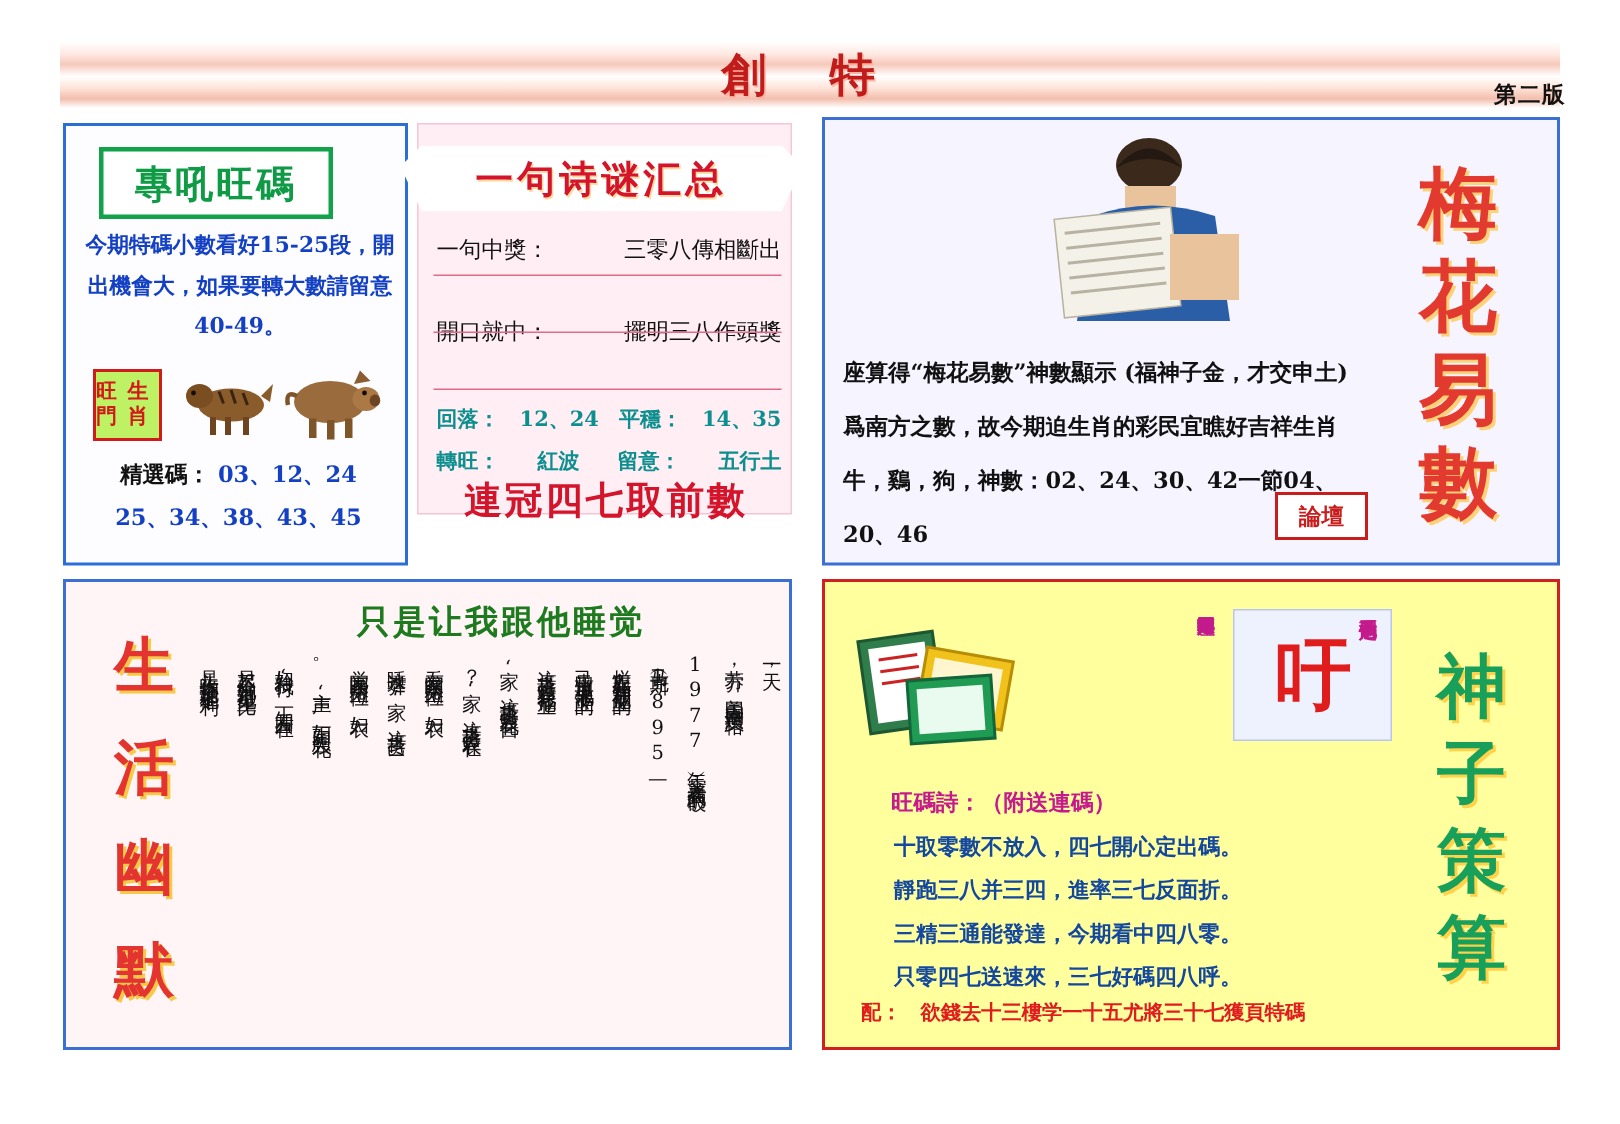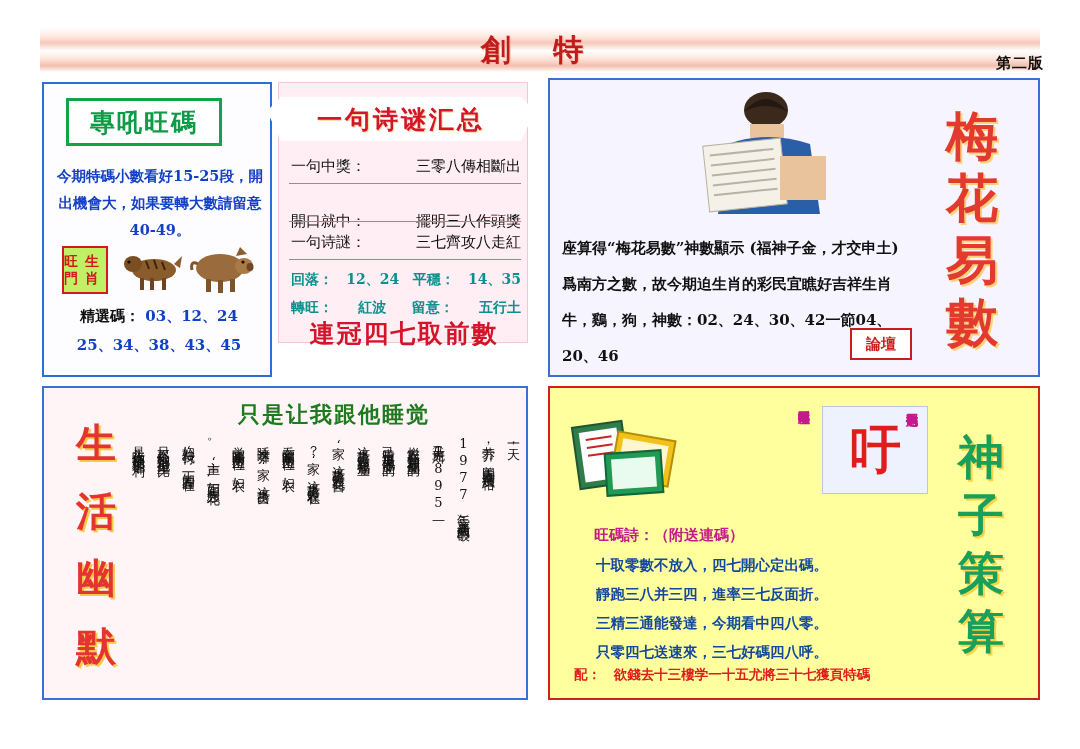--- a/index.html
+++ b/index.html
@@ -45,21 +45,20 @@
   }
   .p1-badge span{
     font-family:"DejaVu Serif","Liberation Serif",serif;
     font-size:25px;font-weight:bold;color:#0f9a45;letter-spacing:2px;
   }
   .p1-text{
     position:absolute;left:10px;top:66px;width:212px;
     font-family:"DejaVu Serif","Liberation Serif",serif;
     font-size:14.5px;line-height:27px;color:#1440c4;text-align:center;
     font-weight:bold;
-    margin-top:12px;
   }
   .p1-tag{
     position:absolute;left:18px;top:162px;width:42px;height:44px;
     border:2px solid #d11a1a;background:#bef264;
     display:flex;flex-direction:row;align-items:center;justify-content:flex-start;
     font-family:"DejaVu Serif","Liberation Serif",serif;
     font-size:14px;font-weight:bold;color:#d11a1a;line-height:17px;
   }
   .animal{position:absolute;}
   .p1-pick{
@@ -264,24 +263,20 @@
       <span class="r">三零八傳相斷出</span>
     </div>
     <div class="p2-line" style="top:100px;"></div>
 
     <div class="p2-row" style="top:129px;">
       <span>開口就中：</span>
       <span class="r">擺明三八作頭獎</span>
     </div>
     <div class="p2-line" style="top:138px;"></div>
 
-    <div class="p2-row" style="top:150px;">
-      <span>一句诗謎：</span>
-      <span class="r">三七齊攻八走紅</span>
-    </div>
     <div class="p2-line" style="top:176px;"></div>
 
     <div class="p2-num" style="top:188px;">
       <span>回落：</span>
       <span>12、24</span>
       <span>平穩：</span>
       <span>14、35</span>
     </div>
     <div class="p2-num" style="top:216px;">
       <span>轉旺：</span>

